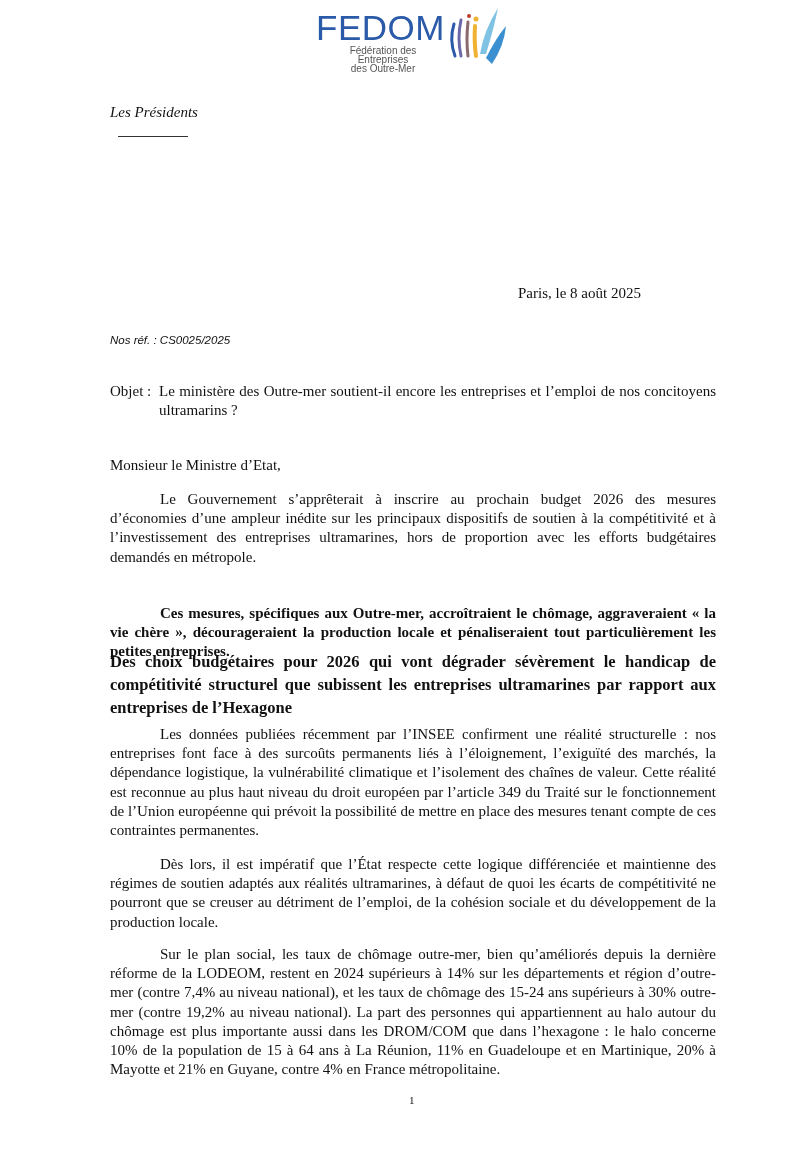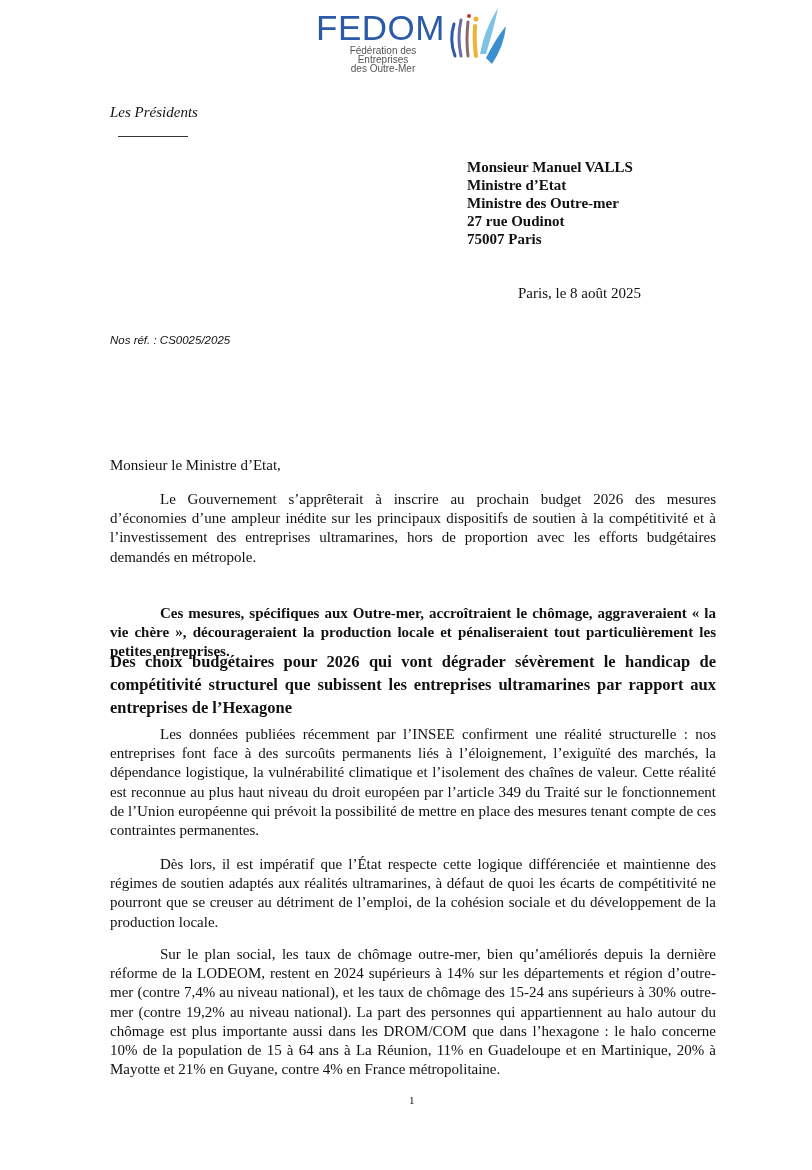--- a/index.html
+++ b/index.html
@@ -63,32 +63,29 @@
       <path d="M29 20 Q28 36 30 50" stroke="#f0b233" stroke-width="4" fill="none" stroke-linecap="round"></path>
       <circle cx="30" cy="13" r="2.5" fill="#f0b233"></circle>
       <path d="M34 48 Q38 24 52 2 Q48 22 40 48 Z" fill="#7ec3e3"></path>
       <path d="M40 52 Q50 32 60 20 Q58 40 46 58 Z" fill="#3a8fd0"></path>
     </svg>
   </div>
 
   <div class="presidents">Les Présidents</div>
   <div class="pres-rule"></div>
 
-  <div class="recipient">
-    <div>Monsieur Manuel VALLS</div>
-    <div>Ministre d’Etat</div>
-    <div>Ministre des Outre-mer</div>
-    <div>27 rue Oudinot</div>
-    <div>75007 Paris</div>
-  </div>
 
   <div class="date">Paris, le 8 août 2025</div>
 
   <div class="ref">Nos réf. : CS0025/2025</div>
 
+  <div class="objet">
+    <span class="objet-label">Objet :</span>
+    <div class="objet-text">Le ministère des Outre-mer soutient-il encore les entreprises et l’emploi de nos concitoyens ultramarins ?</div>
+  </div>
 
   <div class="body salutation">Monsieur le Ministre d’Etat,</div>
 
   <div class="body p1 indent">Le Gouvernement s’apprêterait à inscrire au prochain budget 2026 des mesures d’économies d’une ampleur inédite sur les principaux dispositifs de soutien à la compétitivité et à l’investissement des entreprises ultramarines, hors de proportion avec les efforts budgétaires demandés en métropole.</div>
 
   <div class="body p2 indent bold">Ces mesures, spécifiques aux Outre-mer, accroîtraient le chômage, aggraveraient « la vie chère », décourageraient la production locale et pénaliseraient tout particulièrement les petites entreprises.</div>
 
   <div class="body h1 heading">Des choix budgétaires pour 2026 qui vont dégrader sévèrement le handicap de compétitivité structurel que subissent les entreprises ultramarines par rapport aux entreprises de l’Hexagone</div>
 
   <div class="body p3 indent">Les données publiées récemment par l’INSEE confirment une réalité structurelle : nos entreprises font face à des surcoûts permanents liés à l’éloignement, l’exiguïté des marchés, la dépendance logistique, la vulnérabilité climatique et l’isolement des chaînes de valeur. Cette réalité est reconnue au plus haut niveau du droit européen par l’article 349 du Traité sur le fonctionnement de l’Union européenne qui prévoit la possibilité de mettre en place des mesures tenant compte de ces contraintes permanentes.</div>

